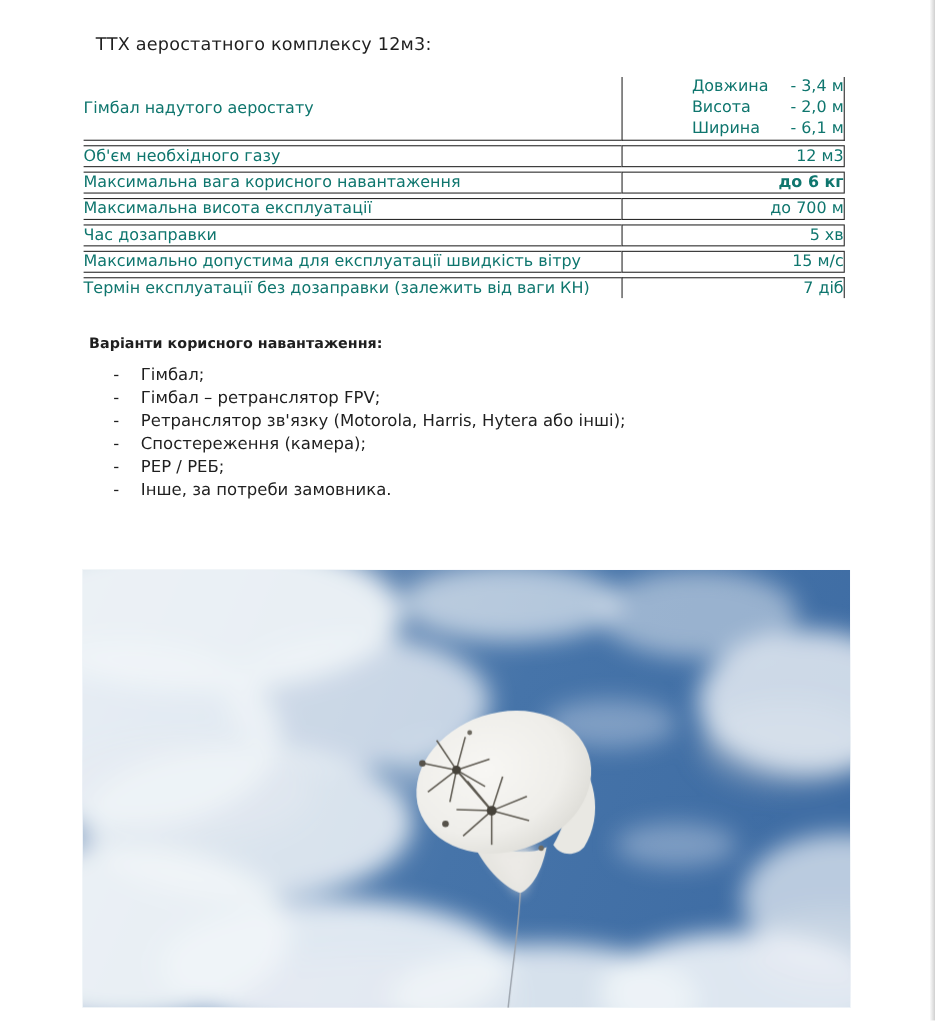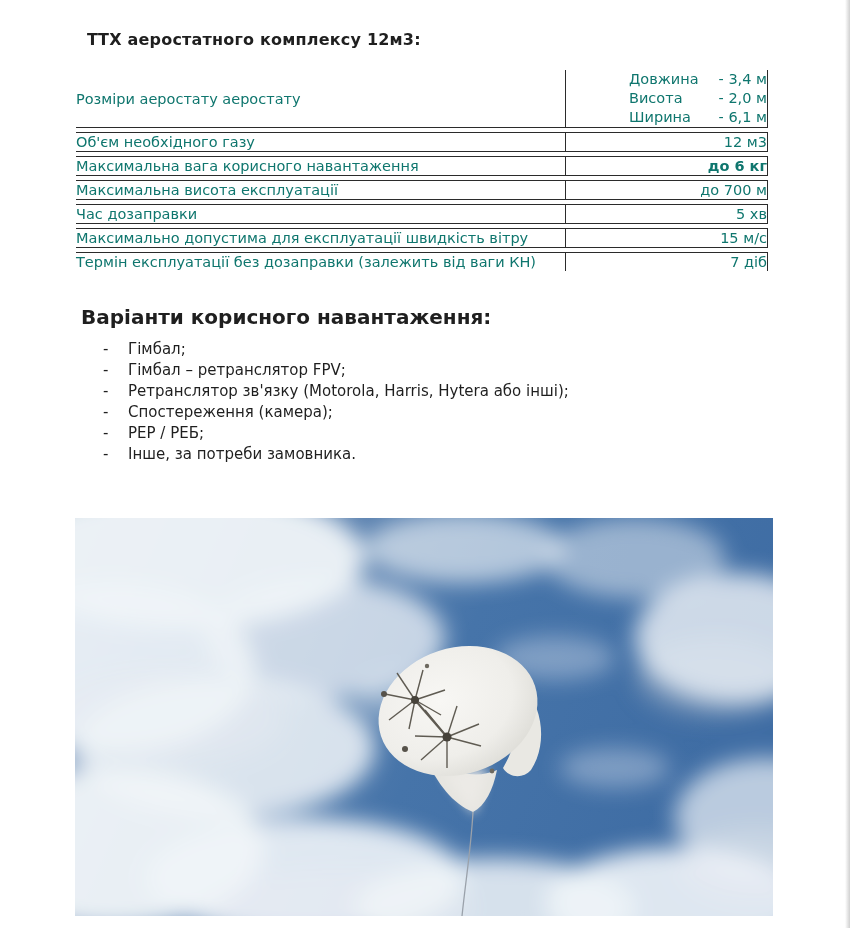--- a/index.html
+++ b/index.html
@@ -1,49 +1,49 @@
 <!DOCTYPE html>
 <html><head>
 <meta charset="utf-8">
 <style>
   html,body{margin:0;padding:0;background:#ffffff;}
   .screen{position:relative;width:850px;height:928px;background:#ffffff;overflow:hidden;
           font-family:"DejaVu Sans",sans-serif;color:#1f1f1f;}
-  .title{position:absolute;left:87px;top:30px;font-size:16px;font-weight:bold;letter-spacing:.2px;}
+  .title{position:absolute;left:87px;top:30px;font-size:16px;font-weight:normal;letter-spacing:.2px;}
   table.specs{position:absolute;left:76px;top:66px;width:692px;border-collapse:separate;border-spacing:0 4px;}
   table.specs td{font-size:14.5px;vertical-align:middle;padding:0;color:#0f766e;}
   td.lbl{width:491px;padding-left:10px;border-top:1.6px solid #2b2b2b;border-bottom:1.6px solid #2b2b2b;}
   td.val{width:201px;text-align:right;padding-right:10px;
          border-top:1.6px solid #2b2b2b;border-bottom:1.6px solid #2b2b2b;
          border-left:1.6px solid #2b2b2b;border-right:1.6px solid #2b2b2b;}
   tr.first td{border-top:none;height:57px;}
   tr.data td{height:18px;}
   tr.last td{border-bottom:none;}
   .dim-row{display:flex;justify-content:space-between;width:138px;margin-left:auto;line-height:19px;font-size:14.5px;}
   .bold-val{font-weight:bold;}
   .payload{position:absolute;left:81px;top:305px;}
-  .payload-heading{font-size:20px;font-weight:bold;margin-bottom:10px;}
+  .payload-heading{font-size:13px;font-weight:bold;margin-bottom:10px;}
   .bullet{display:flex;line-height:21px;font-size:15px;}
   .bullet .marker{flex:0 0 25px;padding-left:22px;box-sizing:content-box;width:10px;}
   .photo{position:absolute;left:75px;top:518px;width:698px;height:398px;overflow:hidden;}
   .photo svg{display:block;}
   .edge-strip{position:absolute;top:0;right:0;width:5px;height:928px;
               background:linear-gradient(to right,#ffffff,#d0d0d0);}
 </style>
 </head>
 <body>
 
 <div class="screen">
 
   <div class="title">ТТХ аеростатного комплексу 12м3:</div>
 
   <table class="specs">
     <tbody>
         <tr class="first">
-      <td class="lbl">Розміри аеростату аеростату</td>
+      <td class="lbl">Гімбал надутого аеростату</td>
       <td class="val">
         <div class="dim-row">
           <span>Довжина</span>
           <span>- 3,4 м</span>
         </div>
         <div class="dim-row">
           <span>Висота</span>
           <span>- 2,0 м</span>
         </div>
         <div class="dim-row">

